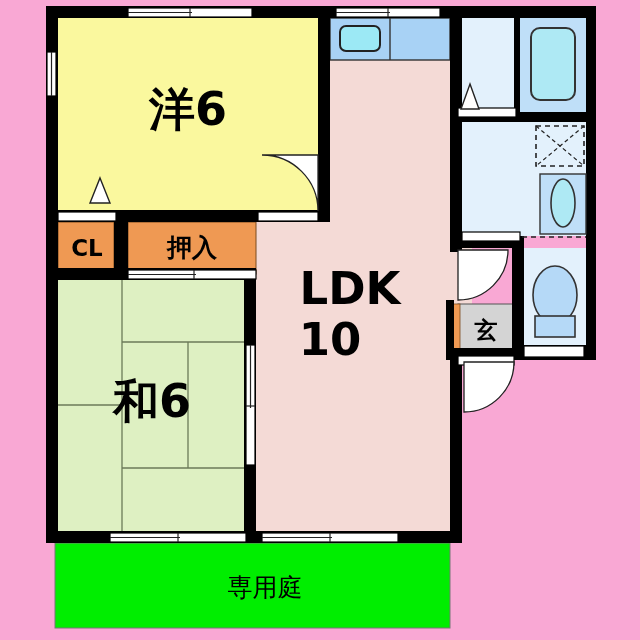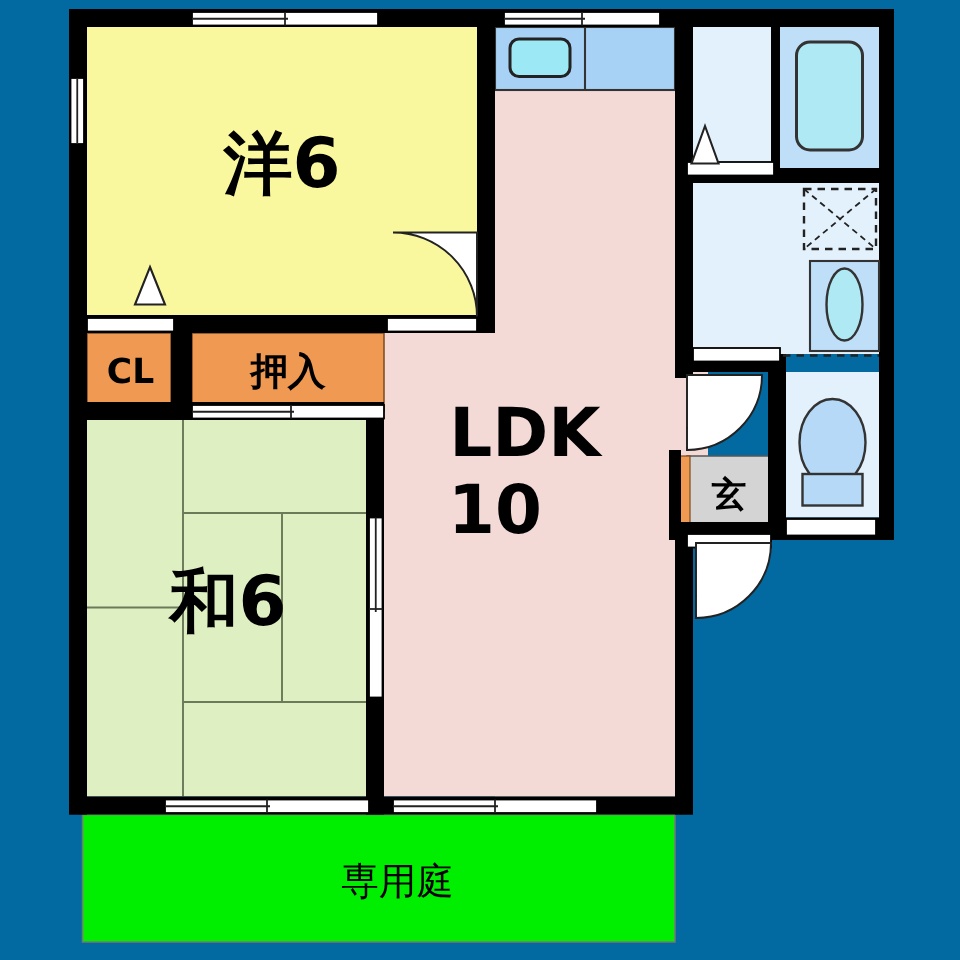--- a/index.html
+++ b/index.html
@@ -10,21 +10,21 @@
   body {
     width: 640px;
     height: 640px;
     font-family: "Liberation Sans", sans-serif;
     overflow: hidden;
   }
   #plan-root {
     position: relative;
     width: 640px;
     height: 640px;
-    background: #0369a1;
+    background: #f9a8d4;
   }
   svg#floorplan {
     display: block;
     width: 640px;
     height: 640px;
   }
   .wall { fill: #000000; }
   .room-label {
     font-family: "DejaVu Sans", "Liberation Sans", sans-serif;
     fill: #000000;

